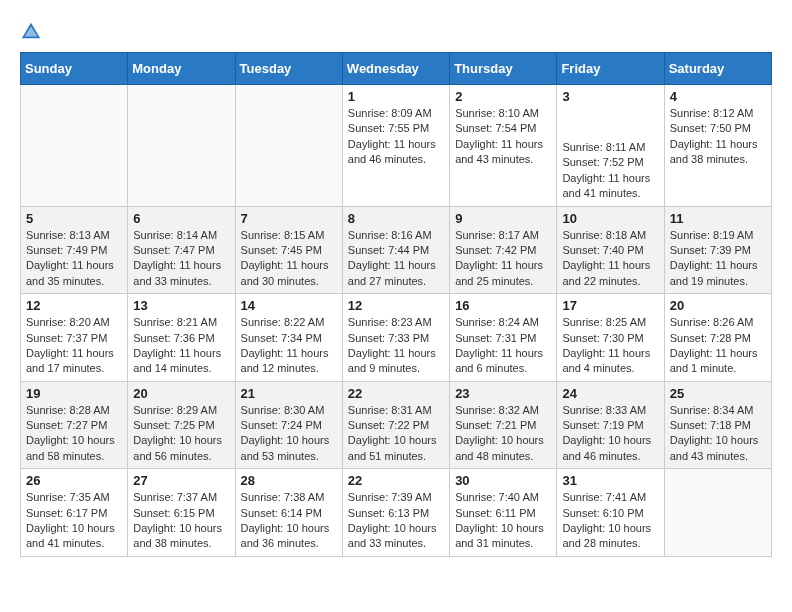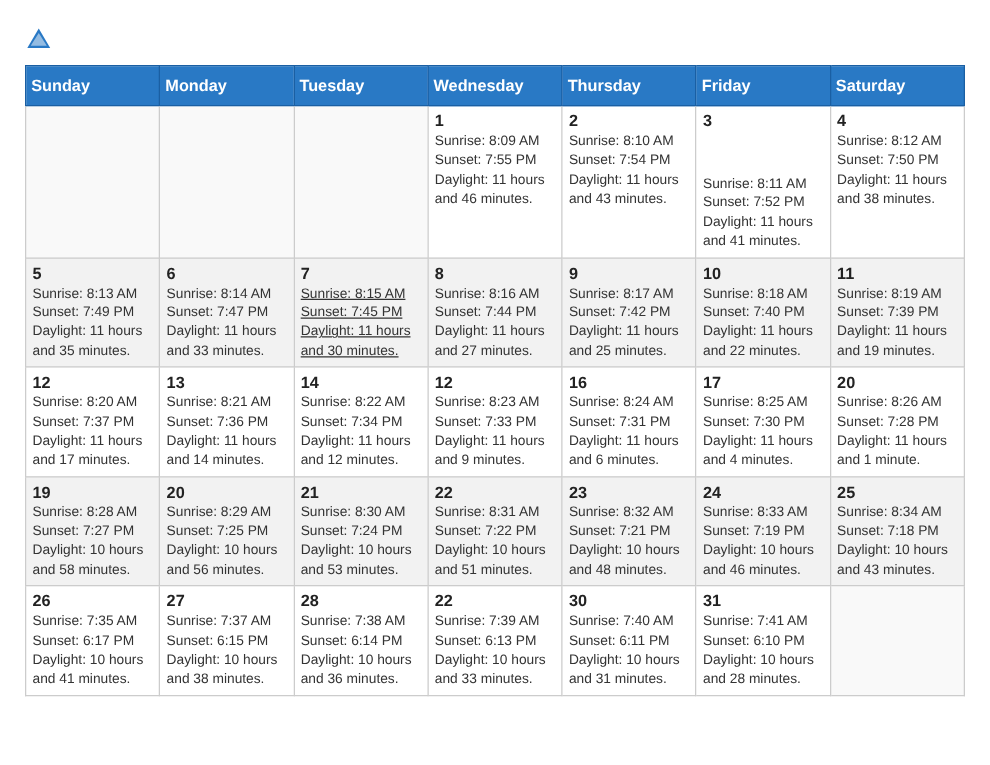--- a/index.html
+++ b/index.html
@@ -163,21 +163,21 @@
         </td>
         <td>
           <span class="day-number">6</span>
           <div class="day-info" style="white-space: pre-line;">Sunrise: 8:14 AM
 Sunset: 7:47 PM
 Daylight: 11 hours
 and 33 minutes.</div>
         </td>
         <td>
           <span class="day-number">7</span>
-          <div class="day-info" style="white-space: pre-line; text-decoration: underline;">Sunrise: 8:15 AM
+          <div class="day-info" style="white-space: pre-line;">Sunrise: 8:15 AM
 Sunset: 7:45 PM
 Daylight: 11 hours
 and 30 minutes.</div>
         </td>
         <td>
           <span class="day-number">8</span>
           <div class="day-info" style="white-space: pre-line;">Sunrise: 8:16 AM
 Sunset: 7:44 PM
 Daylight: 11 hours
 and 27 minutes.</div>

